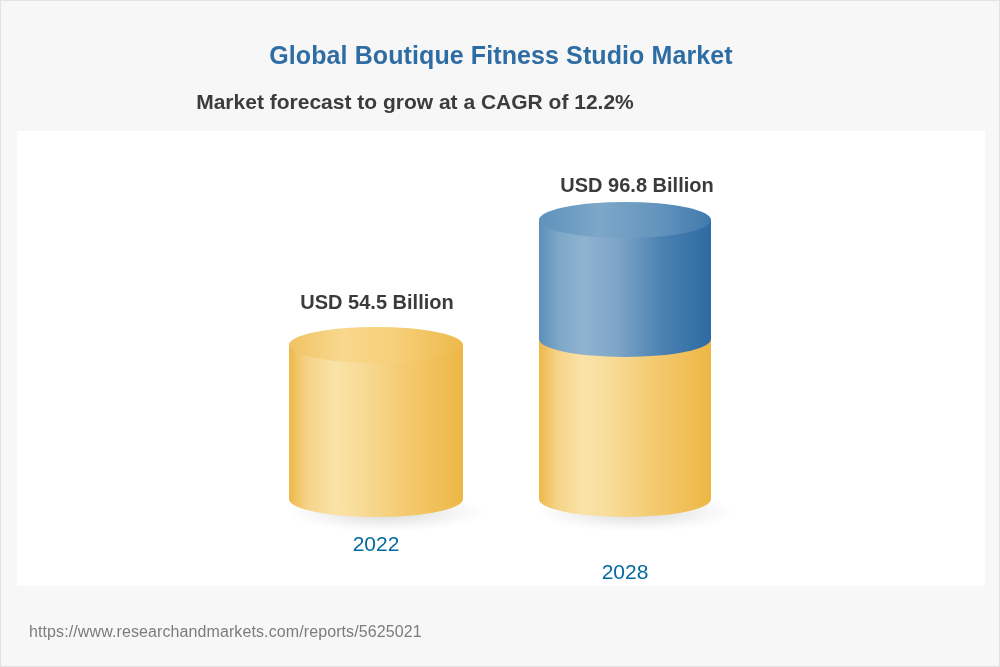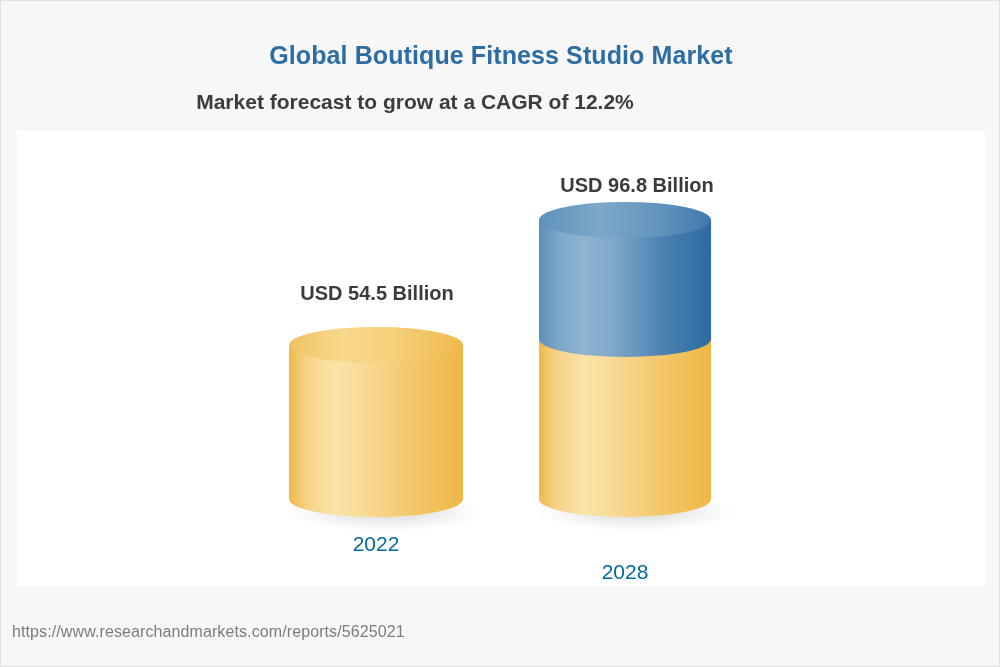--- a/index.html
+++ b/index.html
@@ -67,39 +67,39 @@
   }
 
   .value-label {
     position: absolute;
     font-size: 20px;
     font-weight: bold;
     color: #3b3b3b;
     text-align: center;
     white-space: nowrap;
   }
-  .value-label.v2022 { left: 188px; top: 281px; width: 376px; }
+  .value-label.v2022 { left: 188px; top: 290px; width: 376px; }
   .value-label.v2028 { left: 448px; top: 165px; width: 376px; margin-top: 8px; }
 
   .year-label {
     position: absolute;
     font-size: 21px;
     font-weight: normal;
     color: #0369a1;
     text-align: center;
     white-space: nowrap;
     top: 531px;
   }
   .year-label.y2022 { left: 187px; width: 376px; }
   .year-label.y2028 { left: 436px; width: 376px; margin-top: 28px; }
 
   
   .source-url {
     position: absolute;
-    left: 11px;
+    left: 28px;
     top: 622px;
     font-size: 16px;
     color: #7c7c7c;
     letter-spacing: 0.1px;
   }
 
   .brand-logo {
     position: absolute;
     right: 18px;
     top: 598px;

